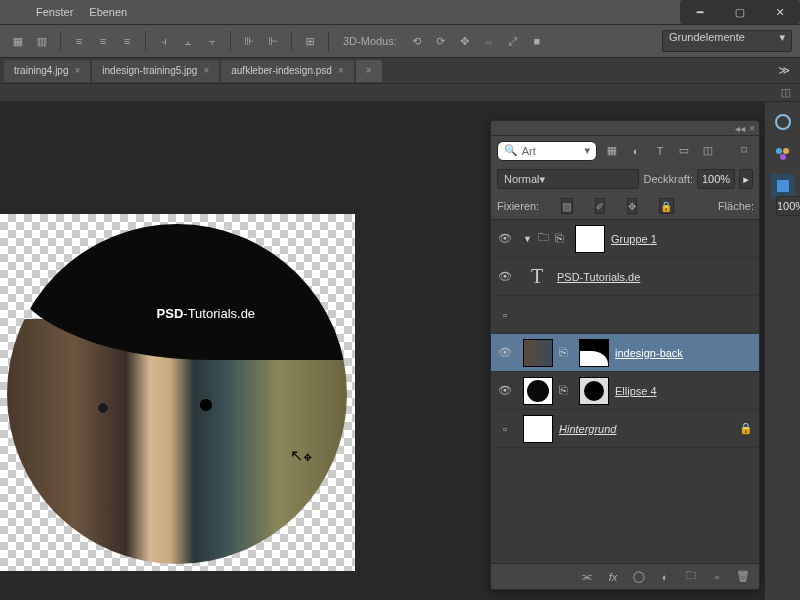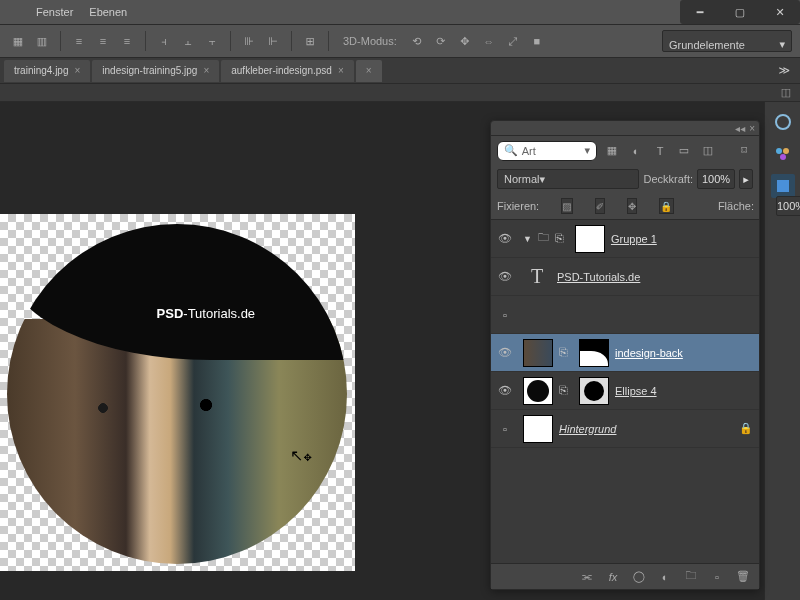--- a/index.html
+++ b/index.html
@@ -11,21 +11,21 @@
 
 
 .menubar { height: 24px; display: flex; align-items: center; padding: 0 8px; gap: 16px; color: #ccc; margin-left: 28px; }
 .menu-item { cursor: pointer; }
 
 
 .options-bar { height: 34px; background: #535353; border-top: 1px solid #2a2a2a; border-bottom: 1px solid #2a2a2a; display: flex; align-items: center; padding: 0 8px; gap: 4px; }
 .opt-sep { width: 1px; height: 20px; background: #3a3a3a; margin: 0 4px; }
 .opt-icon { width: 20px; height: 20px; display: flex; align-items: center; justify-content: center; color: #aaa; cursor: pointer; }
 .opt-label { color: #aaa; margin: 0 6px; }
-.opt-dropdown { background: #404040; border: 1px solid #2a2a2a; height: 22px; min-width: 130px; display: flex; align-items: flex-end; justify-content: space-between; padding: 0 6px; border-radius: 2px; cursor: pointer; color: #ccc; }
+.opt-dropdown { background: #404040; border: 1px solid #2a2a2a; height: 22px; min-width: 130px; display: flex; align-items: flex-start; justify-content: space-between; padding: 0 6px; border-radius: 2px; cursor: pointer; color: #ccc; }
 
 
 .tab-bar { height: 26px; background: #3a3a3a; display: flex; align-items: center; padding-left: 4px; border-bottom: 1px solid #2a2a2a; position: relative; }
 .tab { height: 22px; background: #4b4b4b; margin-right: 2px; padding: 0 10px; display: flex; align-items: center; gap: 6px; color: #ccc; font-size: 10px; cursor: pointer; border-radius: 2px 2px 0 0; }
 .tab.active { background: #535353; }
 .tab .close { color: #999; }
 .tab-overflow { position: absolute; right: 4px; color: #ccc; cursor: pointer; padding: 2px 6px; }
 
 
 .ruler-row { height: 18px; background: #3a3a3a; border-bottom: 1px solid #2a2a2a; display: flex; align-items: center; padding-right: 6px; justify-content: flex-end; }

